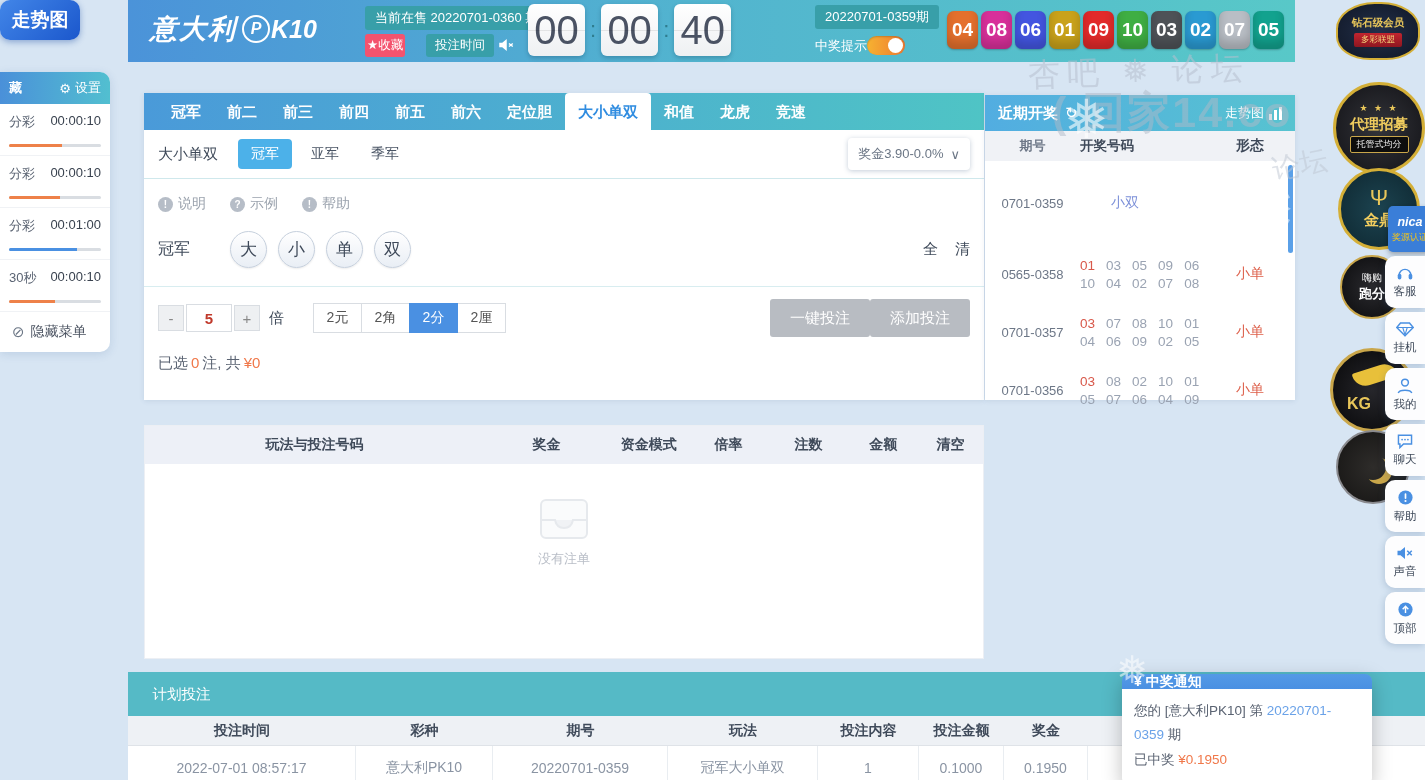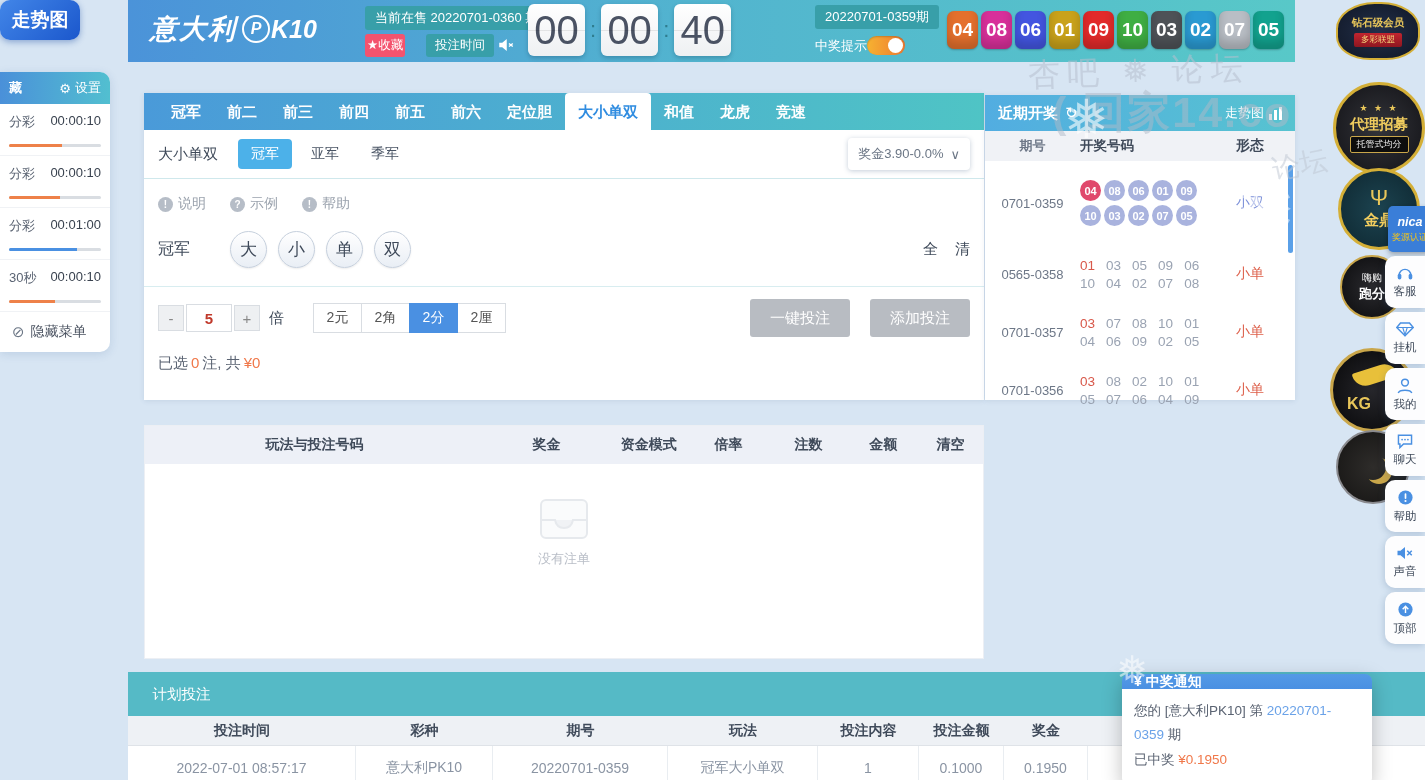--- a/index.html
+++ b/index.html
@@ -350,21 +350,21 @@
     <span class="step-val">5</span>
     <span class="step-btn">+</span>
     <span class="bei">倍</span>
     <span class="unit-group">
       <span class="unit">2元</span>
       <span class="unit">2角</span>
       <span class="unit active">2分</span>
       <span class="unit">2厘</span>
     </span>
     <span class="big-btn" style="margin-left:auto">一键投注</span>
-    <span class="big-btn" style="margin-left:20px">添加投注</span>
+    <span class="big-btn" style="">添加投注</span>
   </div>
   <div class="summary">
     <span>已选</span><span class="o">0</span><span>注, 共</span><span class="o">¥0</span>
   </div>
 </div>
 
 <div class="a order-card">
   <div class="ohead">
     <div style="width:340px">玩法与投注号码</div>
     <div style="width:125px">奖金</div>
@@ -397,28 +397,20 @@
     </span>
   </div>
   <div class="rcols">
     <div class="c-issue">期号</div>
     <div class="c-nums" style="text-align:left">开奖号码</div>
     <div class="c-shape">形态</div>
   </div>
 
   <div class="rrow" style="height:84px">
     <div class="c-issue">0701-0359</div>
-    <div class="c-nums">
-      <div style="margin-bottom:4px">
-        <span class="mini-ball" style="background: rgb(224, 72, 108);">04</span><span class="mini-ball" style="background: rgb(169, 179, 222);">08</span><span class="mini-ball" style="background: rgb(169, 179, 222);">06</span><span class="mini-ball" style="background: rgb(169, 179, 222);">01</span><span class="mini-ball" style="background: rgb(169, 179, 222);">09</span>
-      </div>
-      <div>
-        <span class="mini-ball" style="background: rgb(169, 179, 222);">10</span><span class="mini-ball" style="background: rgb(169, 179, 222);">03</span><span class="mini-ball" style="background: rgb(169, 179, 222);">02</span><span class="mini-ball" style="background: rgb(169, 179, 222);">07</span><span class="mini-ball" style="background: rgb(169, 179, 222);">05</span>
-      </div>
-    </div>
     <div class="c-shape" style="color: rgb(123, 143, 216);">小双</div>
   </div>
 
   <div class="rrow" style="height:58px">
     <div class="c-issue">0565-0358</div>
     <div class="c-nums">
       <div class="numline">
           <span style="color: rgb(216, 88, 74);">01</span>
           <span>03</span>
           <span>05</span>

